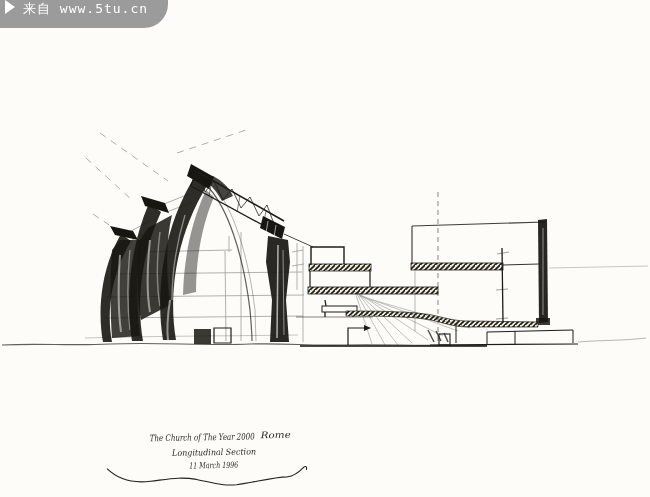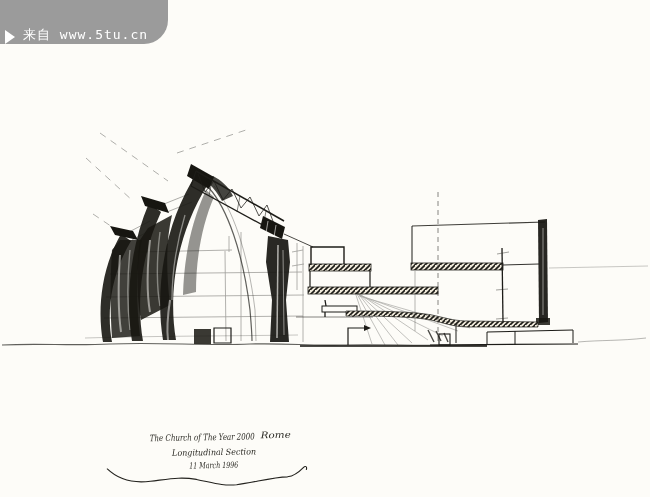--- a/index.html
+++ b/index.html
@@ -1,18 +1,18 @@
 <!DOCTYPE html>
 <html><head>
 <meta charset="utf-8">
 <style>
   html,body{margin:0;padding:0;background:#fff;}
   .page{position:relative;width:650px;height:497px;background:#fdfcf8;overflow:hidden;
         font-family:"DejaVu Sans",sans-serif;}
-  .watermark{position:absolute;top:0;left:0;height:44px;display:flex;align-items:flex-end;
+  .watermark{position:absolute;top:0;left:0;height:28px;display:flex;align-items:flex-start;
         gap:8px;padding:0 20px 0 5px;background:#9b9b9b;color:#fff;
         border-radius:0 0 24px 0;font-family:"DejaVu Sans Mono",monospace;
         font-size:13px;letter-spacing:1px;}
   .play{width:0;height:0;border-left:10px solid #fff;border-top:7px solid transparent;
         border-bottom:7px solid transparent;}
   svg{position:absolute;top:0;left:0;}
   .caption-text{font-family:"DejaVu Serif",serif;font-style:italic;fill:#2b2a24;}
 </style>
 </head>
 <body>

